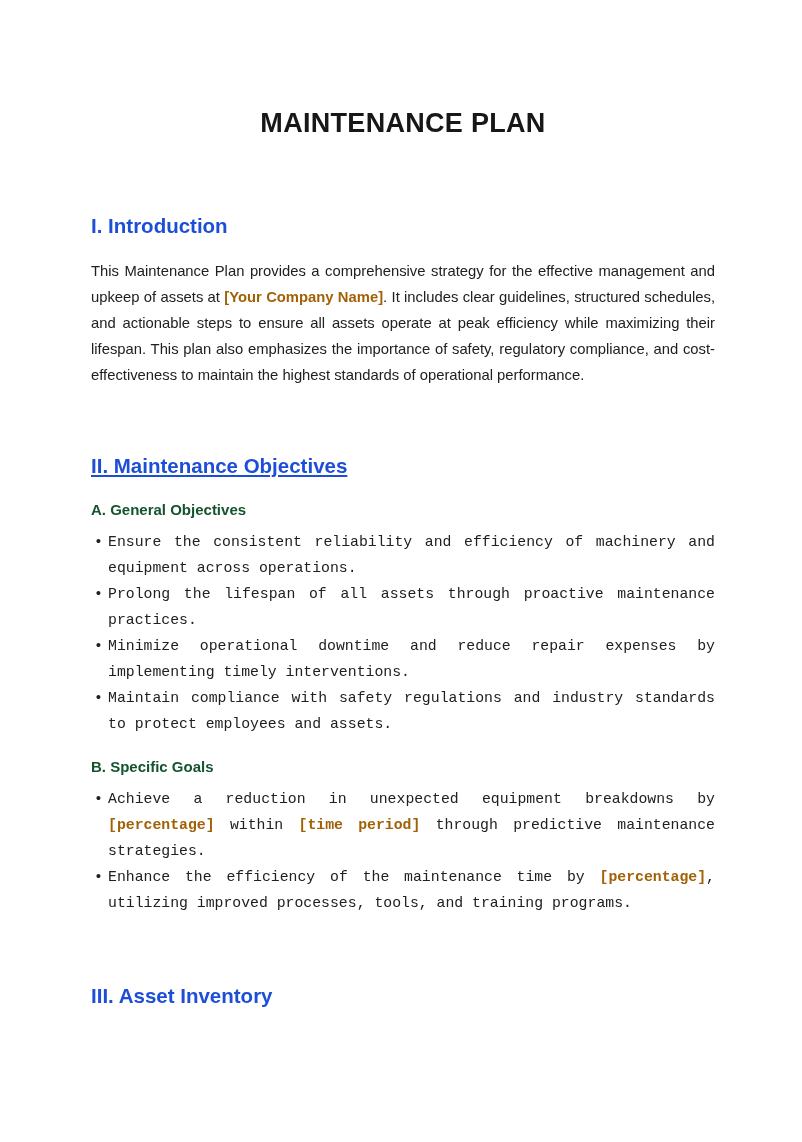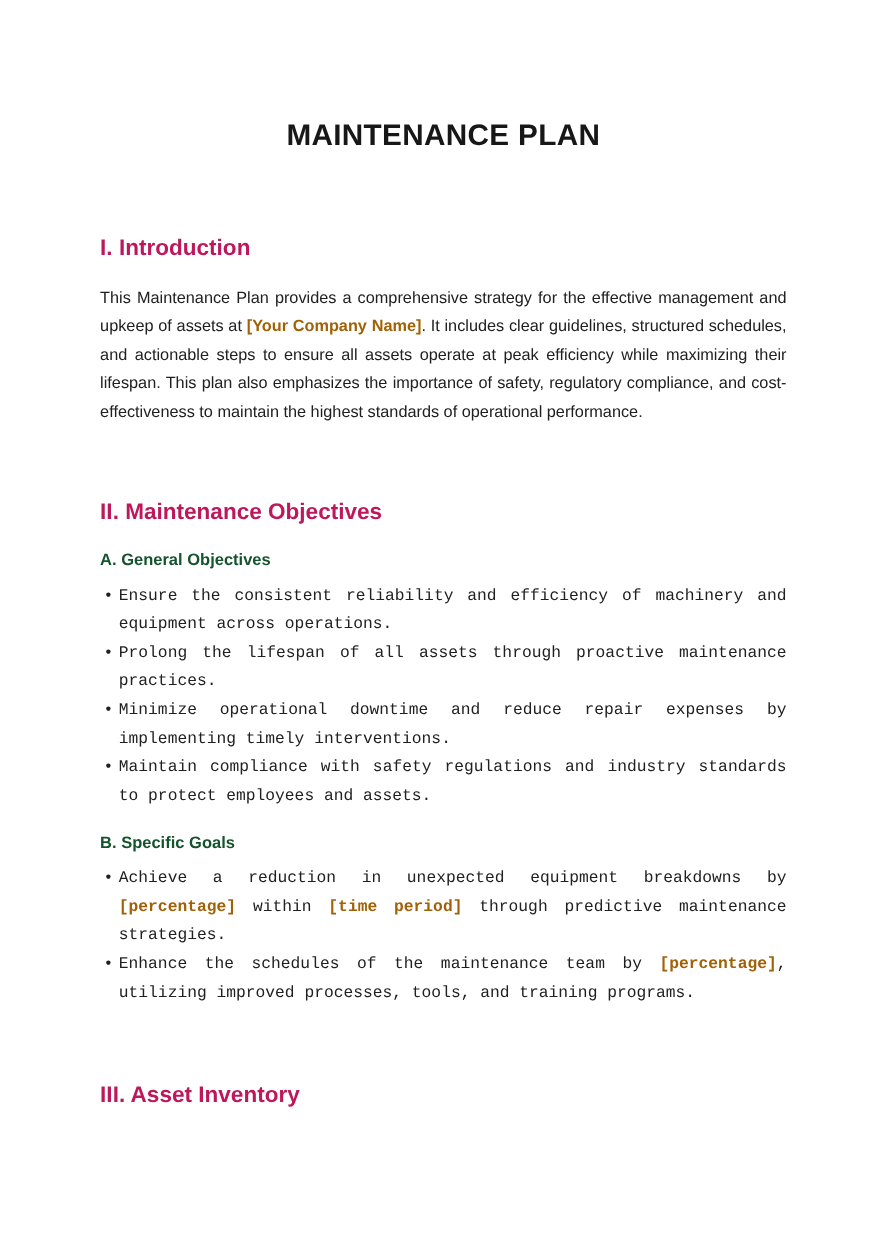--- a/index.html
+++ b/index.html
@@ -22,24 +22,24 @@
     line-height: 34px;
     font-weight: 700;
     text-align: center;
     color: #171717;
     letter-spacing: 0.3px;
   }
   .section-heading {
     font-size: 20.5px;
     line-height: 28px;
     font-weight: 700;
-    color: #be185d;
+    color: #1d4ed8;
   }
   .intro-heading { margin-top: 72px; }
-  .objectives-heading { margin-top: 64px; }
+  .objectives-heading { margin-top: 64px; text-decoration: underline; }
   .inventory-heading { margin-top: 66px; }
   .body-text {
     margin-top: 18px;
     font-size: 14.8px;
     line-height: 26px;
     text-align: justify;
     color: #202020;
   }
   .sub-heading {
     margin-top: 20px;
@@ -89,18 +89,18 @@
     <li>Ensure the consistent reliability and efficiency of machinery and equipment across operations.</li>
     <li>Prolong the lifespan of all assets through proactive maintenance practices.</li>
     <li>Minimize operational downtime and reduce repair expenses by implementing timely interventions.</li>
     <li>Maintain compliance with safety regulations and industry standards to protect employees and assets.</li>
   </ul>
 
   <h3 class="sub-heading">B. Specific Goals</h3>
 
   <ul class="bullet-list">
     <li><span>Achieve a reduction in unexpected equipment breakdowns by </span><strong>[percentage]</strong><span> within </span><strong>[time period]</strong><span> through predictive maintenance strategies.</span></li>
-    <li><span>Enhance the schedules of the maintenance team by </span><strong>[percentage]</strong><span>, utilizing improved processes, tools, and training programs.</span></li>
+    <li><span>Enhance the efficiency of the maintenance time by </span><strong>[percentage]</strong><span>, utilizing improved processes, tools, and training programs.</span></li>
   </ul>
 
   <h2 class="section-heading inventory-heading">III. Asset Inventory</h2>
 
 </div>
 
 </body></html>

